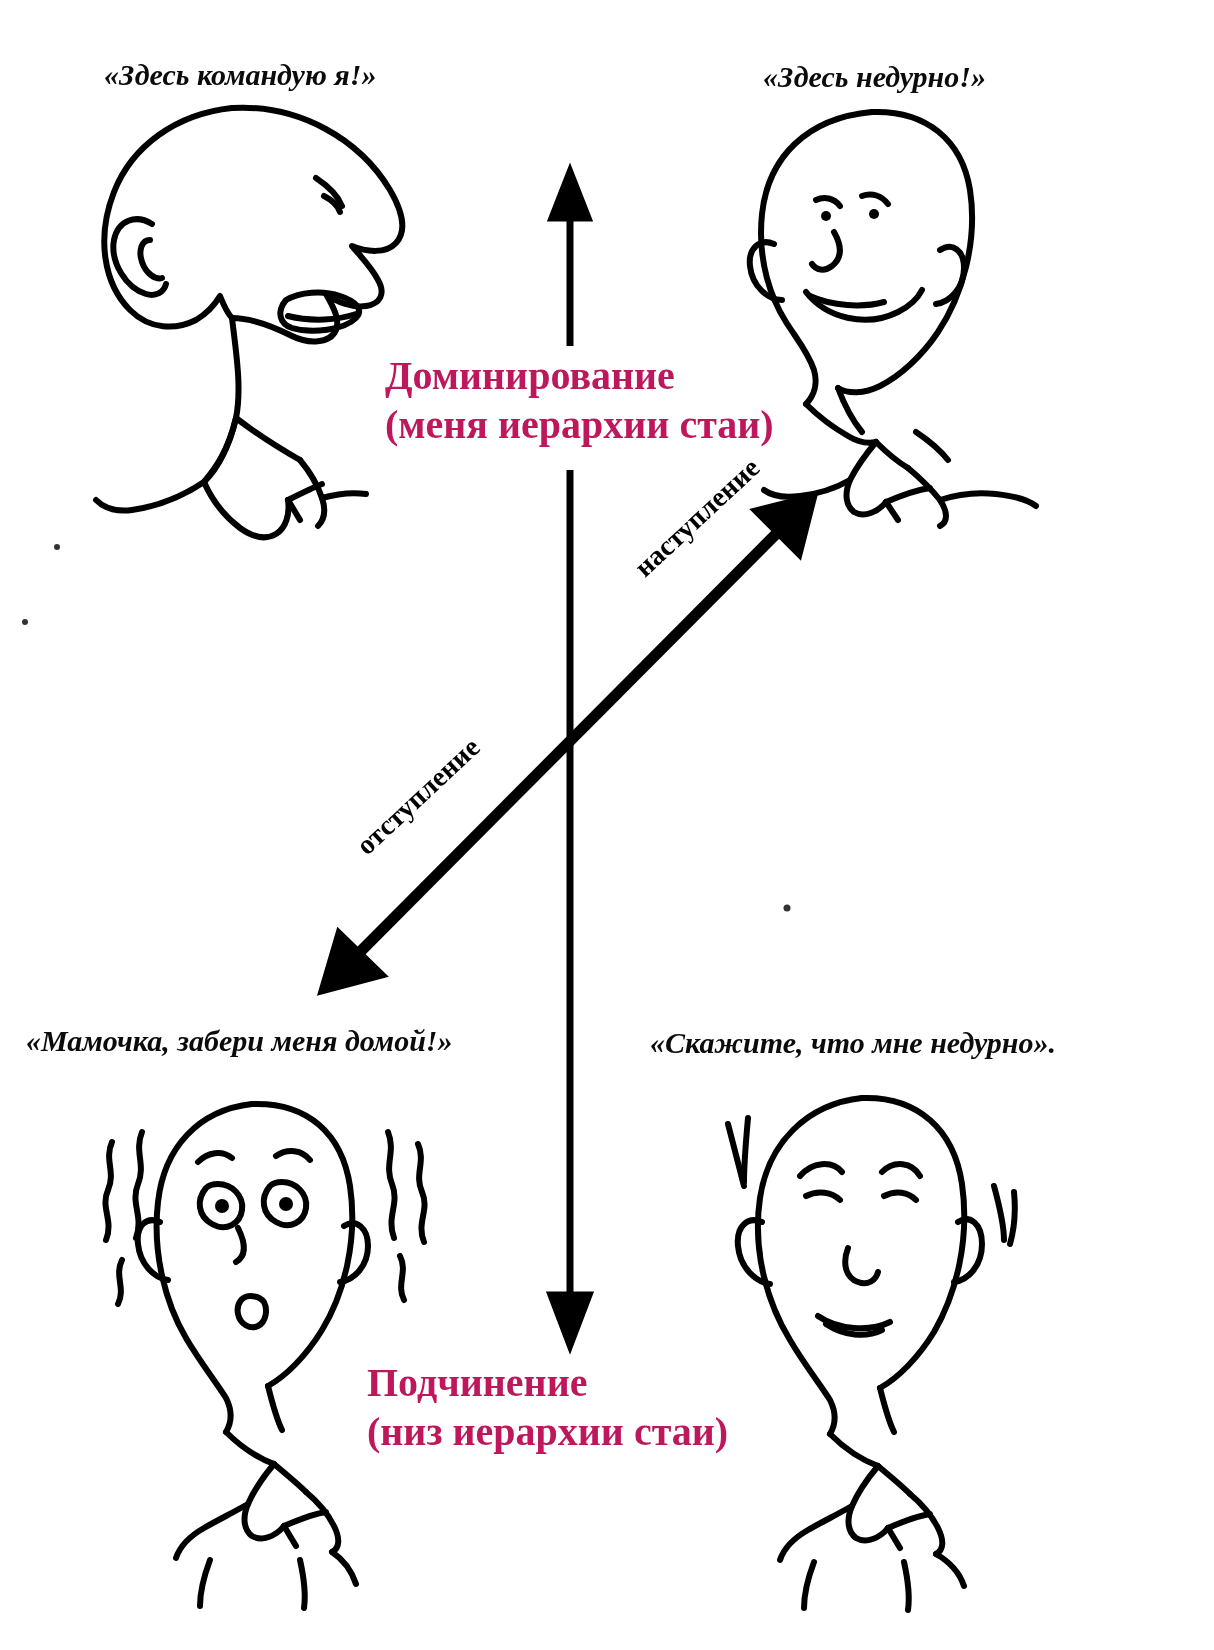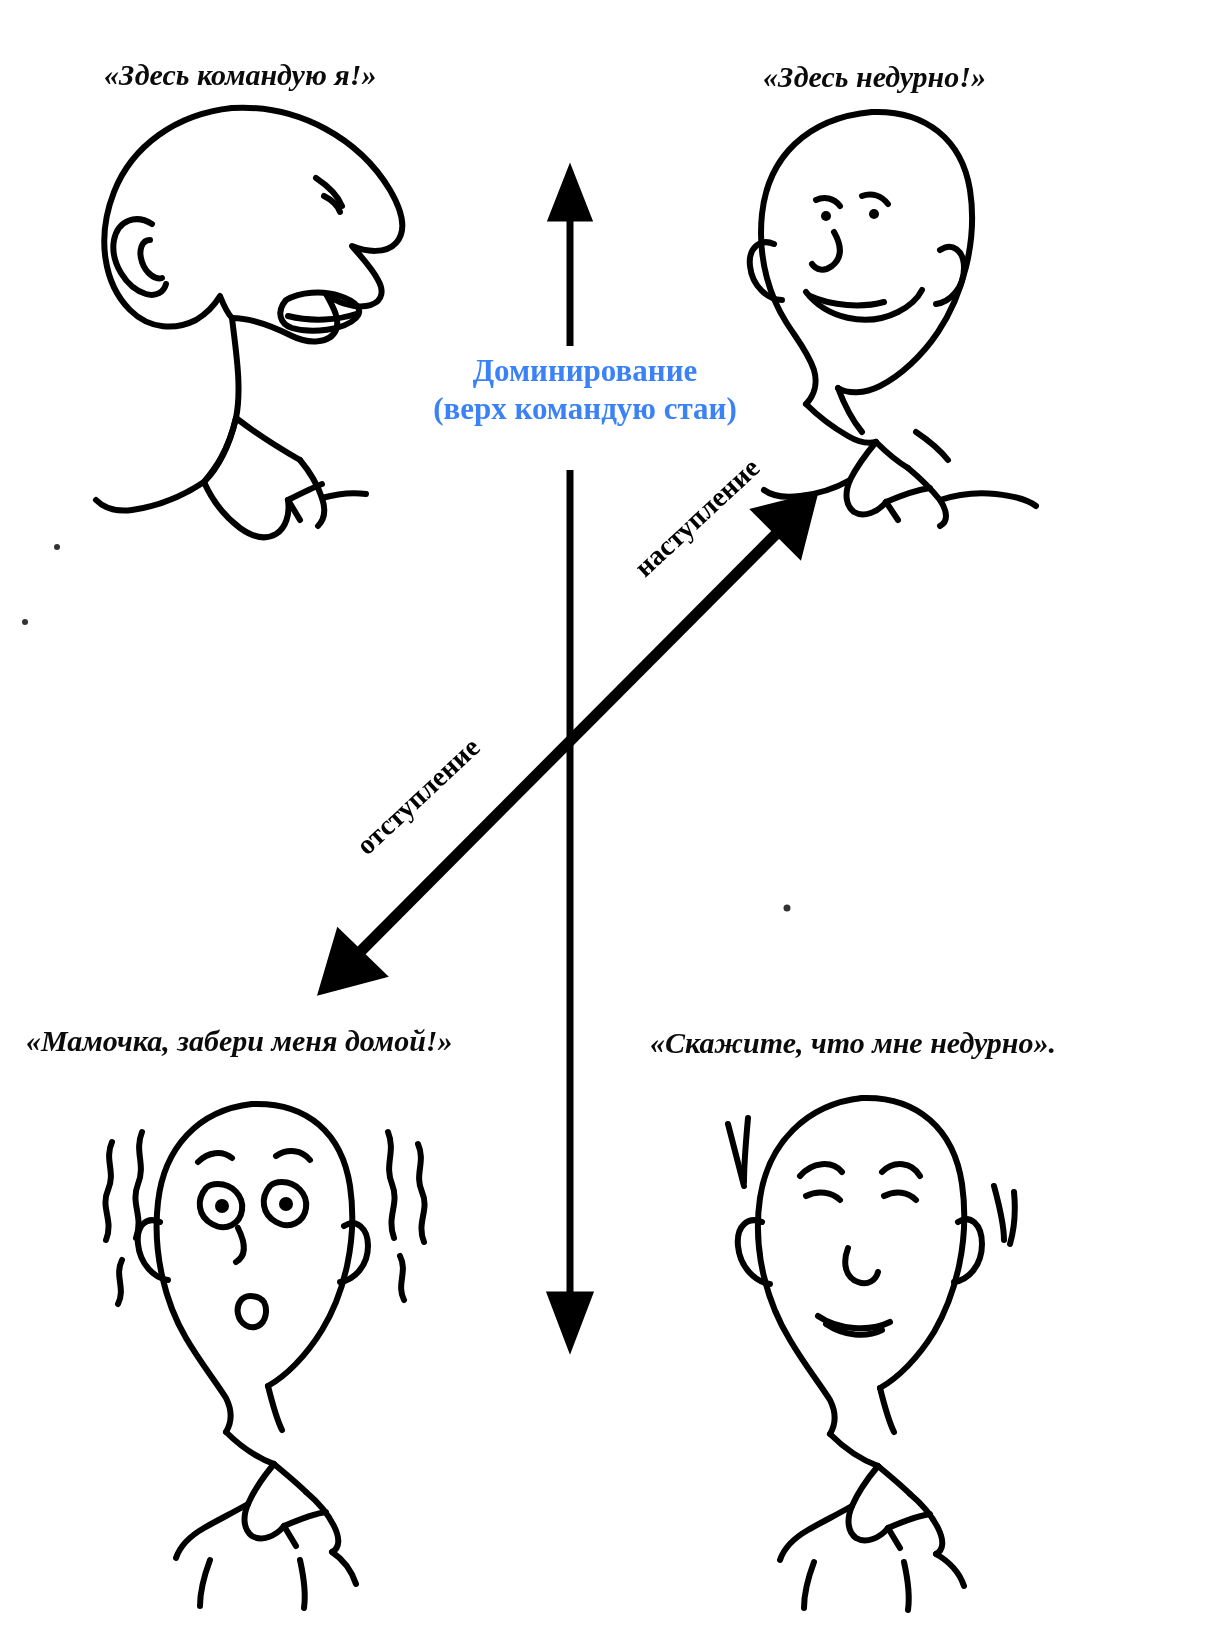--- a/index.html
+++ b/index.html
@@ -33,25 +33,25 @@
     font-weight: bold;
     font-size: 30px;
     line-height: 1.1;
     white-space: nowrap;
     color: #0b0b0b;
   }
   .axis-label {
     position: absolute;
     font-family: "Liberation Serif", serif;
     font-weight: bold;
-    font-size: 31px;
+    font-size: 40px;
     line-height: 1.22;
-    text-align: center;
+    text-align: left;
     white-space: nowrap;
-    color: #3b82f6;
+    color: #be185d;
   }
   .diag-label {
     position: absolute;
     font-family: "Liberation Serif", serif;
     font-weight: bold;
     font-size: 28px;
     white-space: nowrap;
     color: #000000;
   }
   #label-advance {
@@ -277,21 +277,25 @@
   <div class="caption" id="caption-tl">«Здесь командую я!»</div>
 
   <div class="caption" id="caption-tr">«Здесь недурно!»</div>
 
   <div class="caption" id="caption-bl">«Мамочка, забери меня домой!»</div>
 
   <div class="caption" id="caption-br">«Скажите, что мне недурно».</div>
 
   <div class="axis-label" id="label-dominance">
     <div>Доминирование</div>
-    <div>(верх командую стаи)</div>
+    <div>(меня иерархии стаи)</div>
   </div>
 
+  <div class="axis-label" id="label-submission">
+    <div>Подчинение</div>
+    <div>(низ иерархии стаи)</div>
+  </div>
 
   <div class="diag-label" id="label-advance">наступление</div>
 
   <div class="diag-label" id="label-retreat">отступление</div>
 
 </div>
 
 </body></html>

